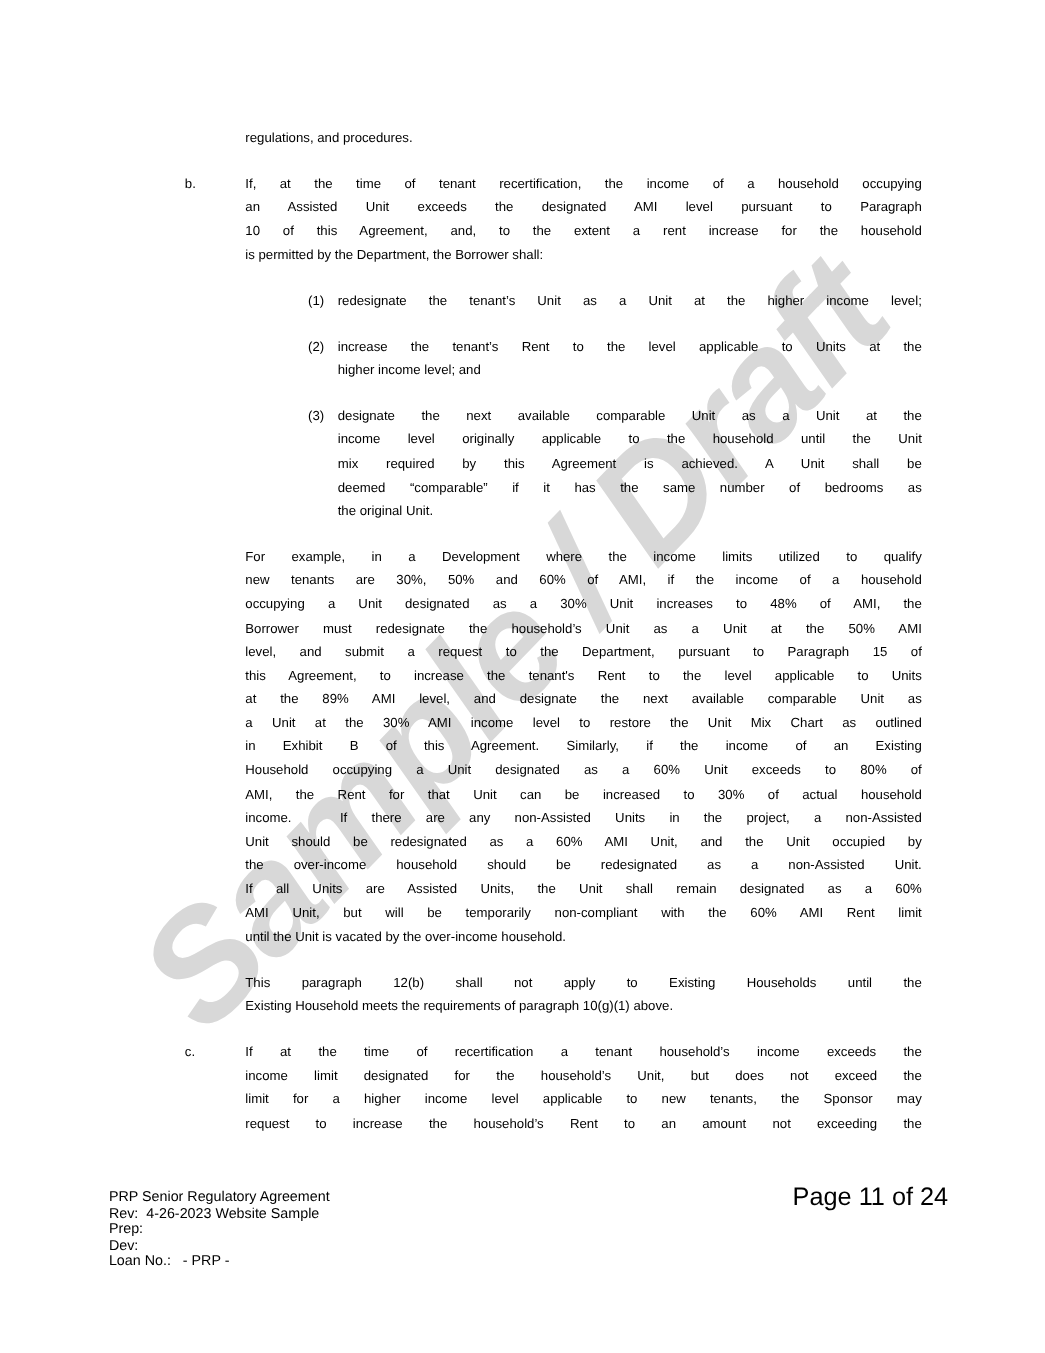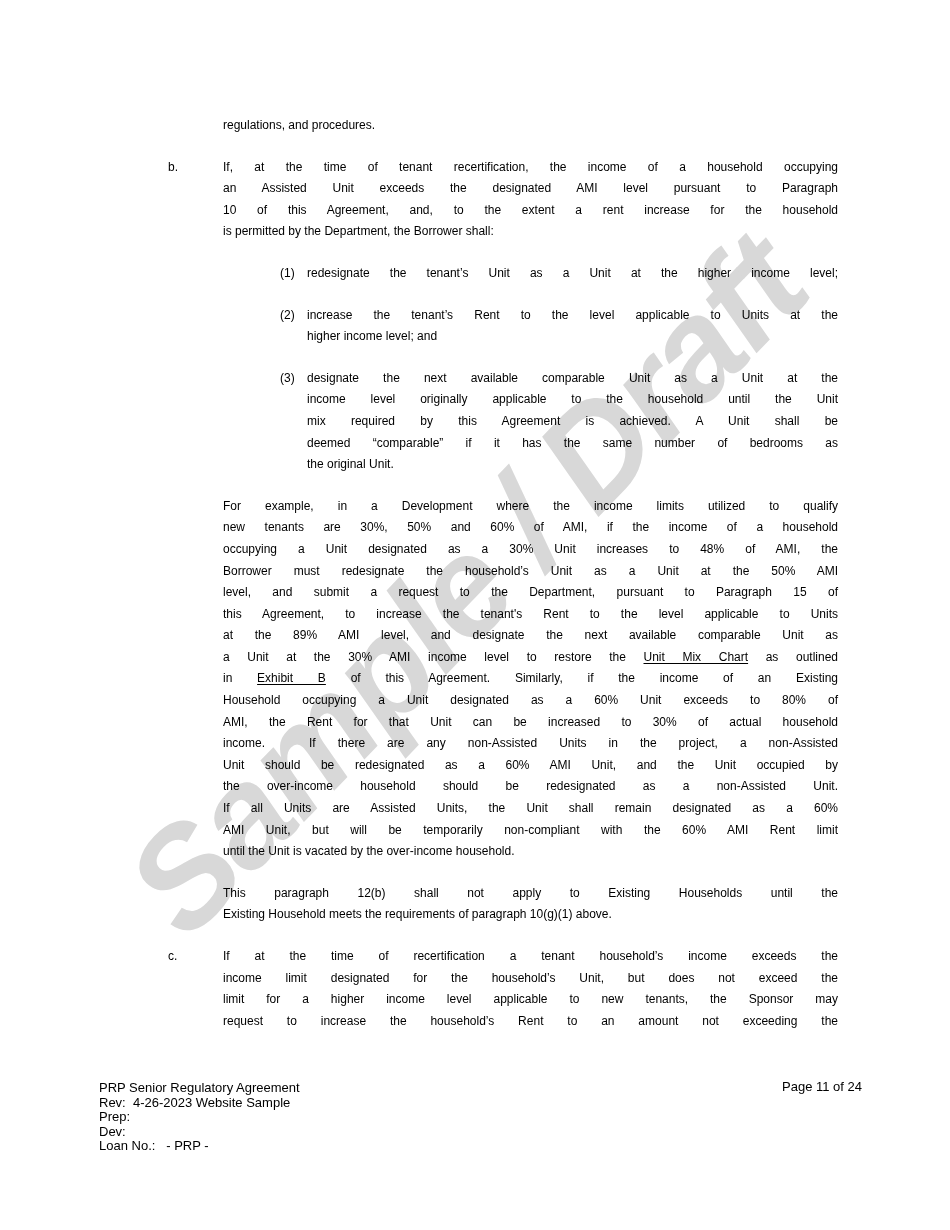--- a/index.html
+++ b/index.html
@@ -42,36 +42,36 @@
     z-index: 1;
   }
   .para { position: relative; margin: 0 0 20px 0; }
   .para:last-child { margin-bottom: 0; }
   .p-label { position: absolute; left: -55px; top: 0; }
   .item { margin-left: 84px; width: 531px; }
   .item .p-label { left: -27px; }
   .line { text-align: justify; text-justify: inter-word; }
   .line.jl { text-align-last: justify; }
   .line span { white-space: pre-wrap; }
-  .u { text-decoration: underline; text-underline-offset: 2px; }
+  .u { text-underline-offset: 2px; }
   
   .footer-left {
     position: absolute;
     left: 99px;
     top: 1081px;
     font-size: 13px;
     line-height: 14.6px;
     z-index: 1;
   }
   .f-line span { white-space: pre-wrap; }
   .f-page {
     position: absolute;
     right: 88px;
     top: 1076px;
-    font-size: 13px;
+    font-size: 23px;
     line-height: 22px;
     z-index: 1;
   }
 </style>
 </head>
 <body>
 
 <div class="page">
 
   <div class="watermark">Sample / Draft</div>

